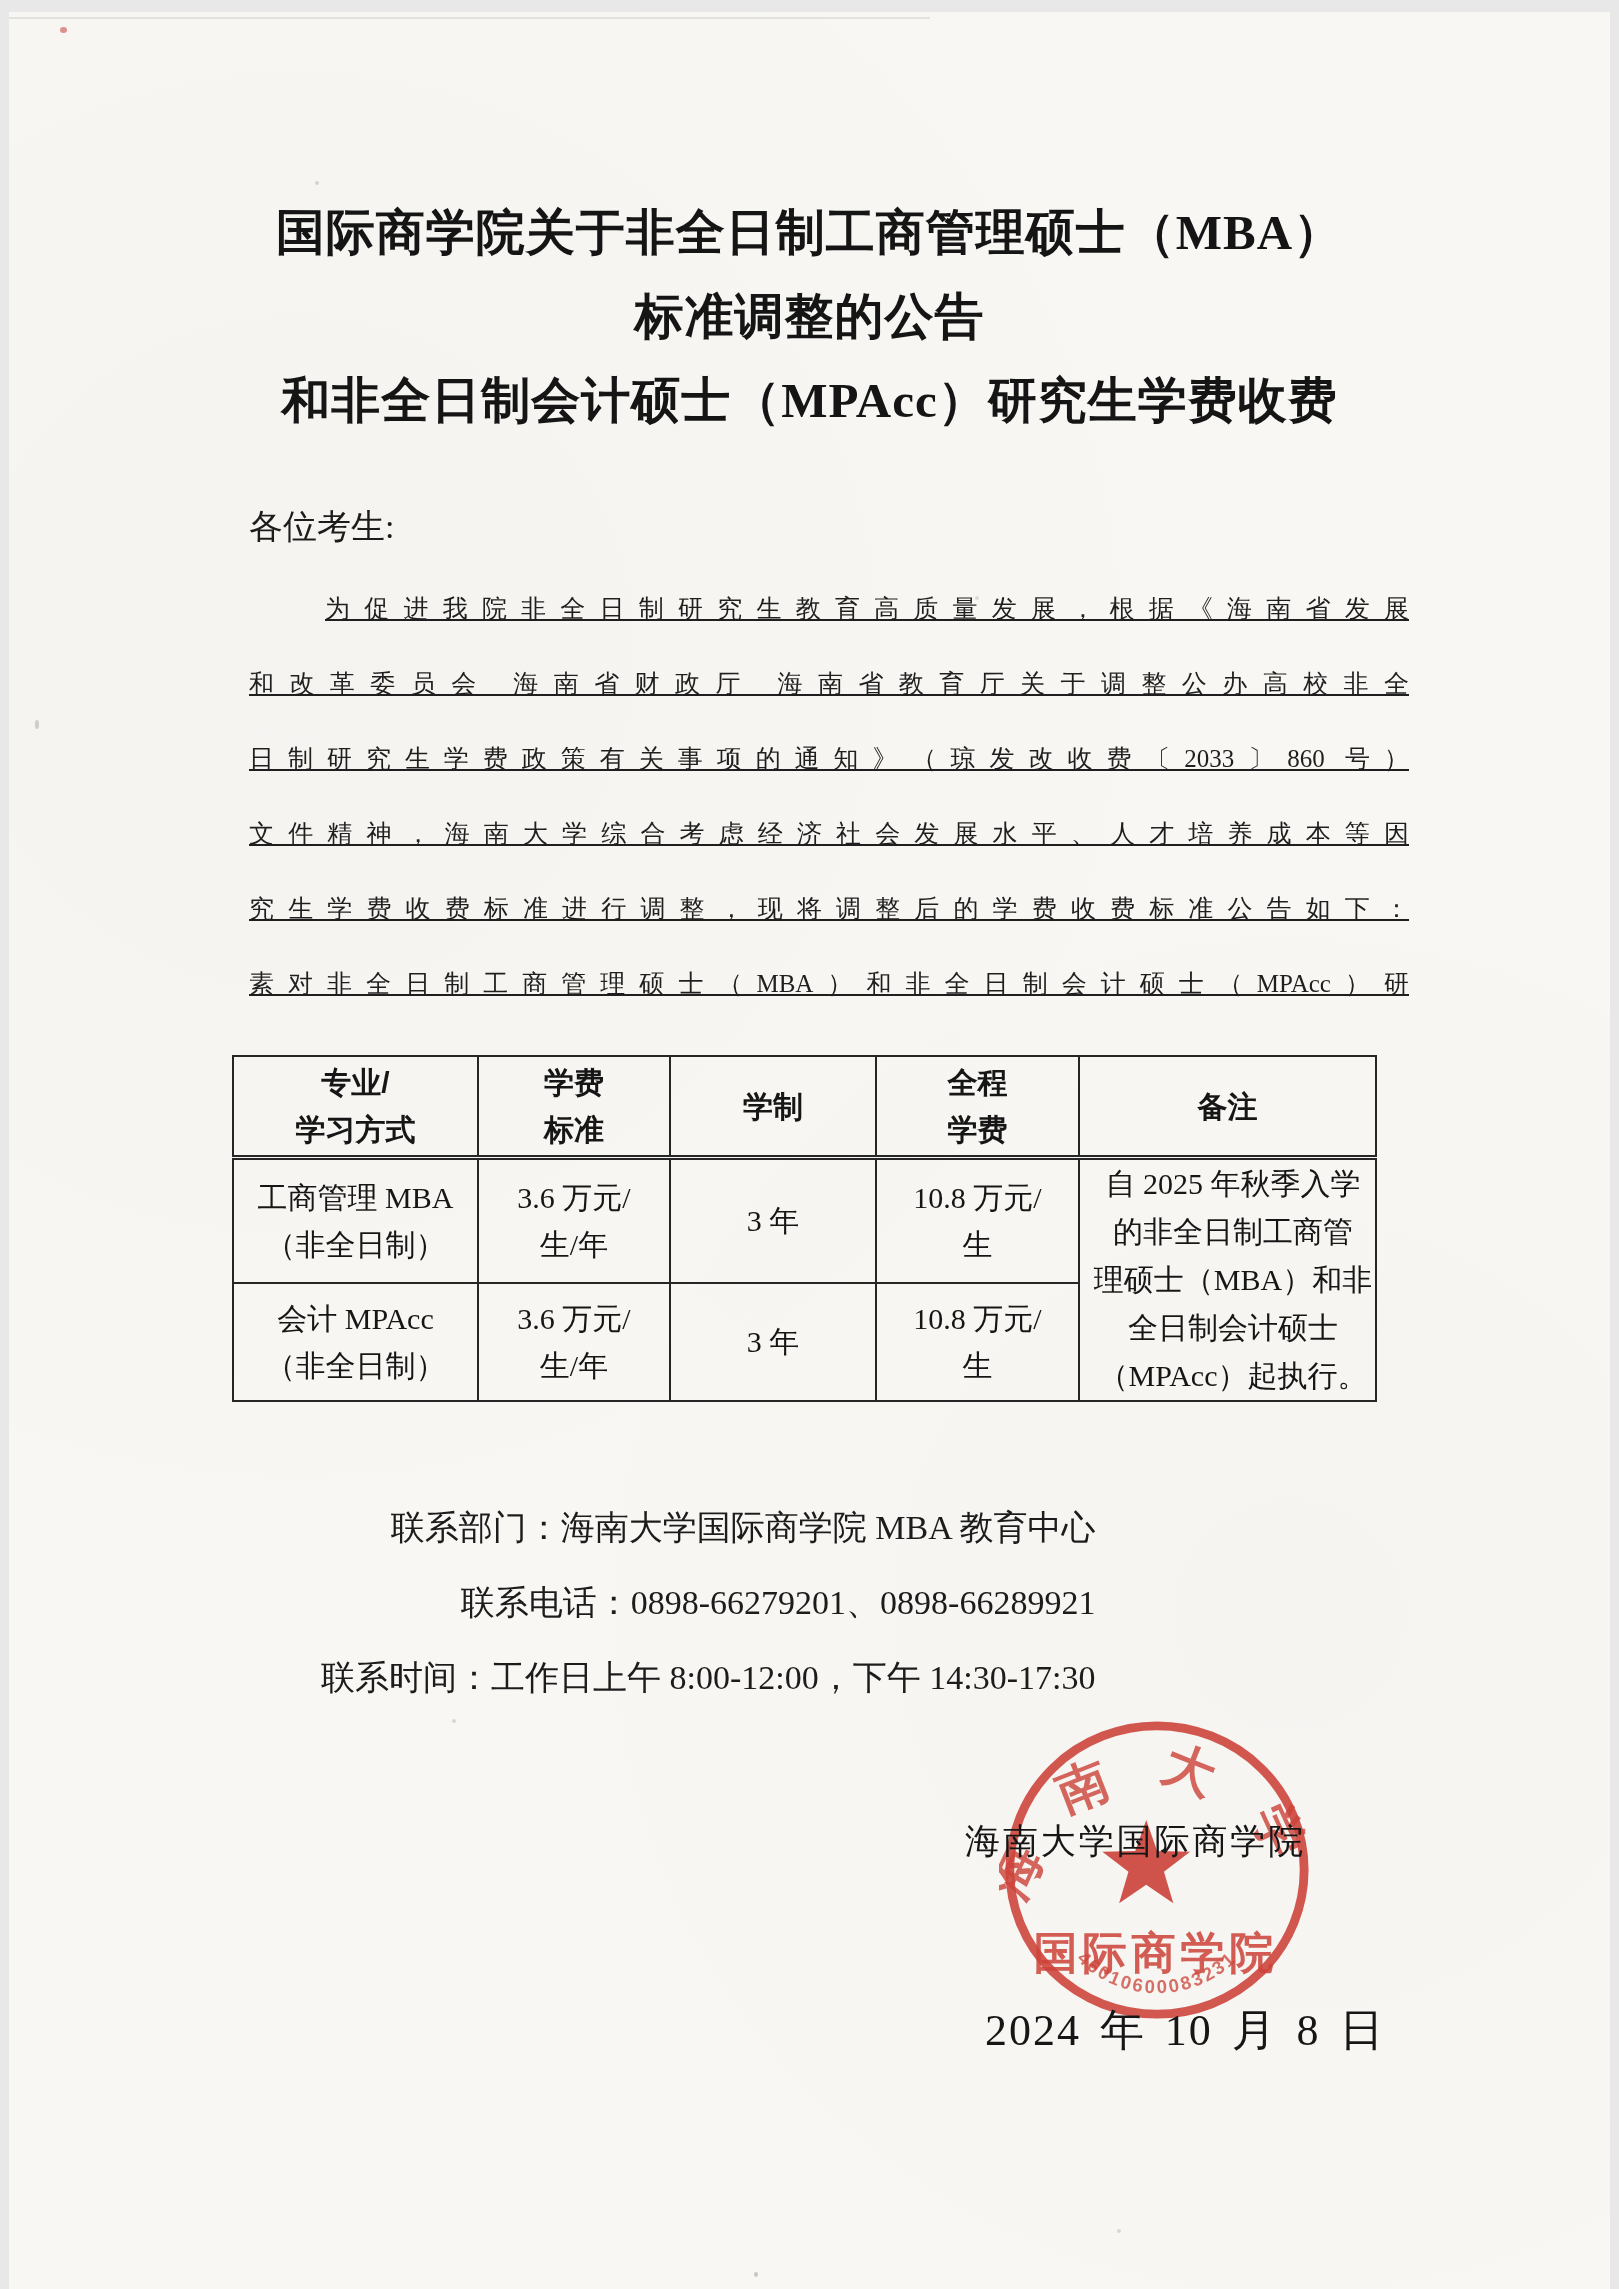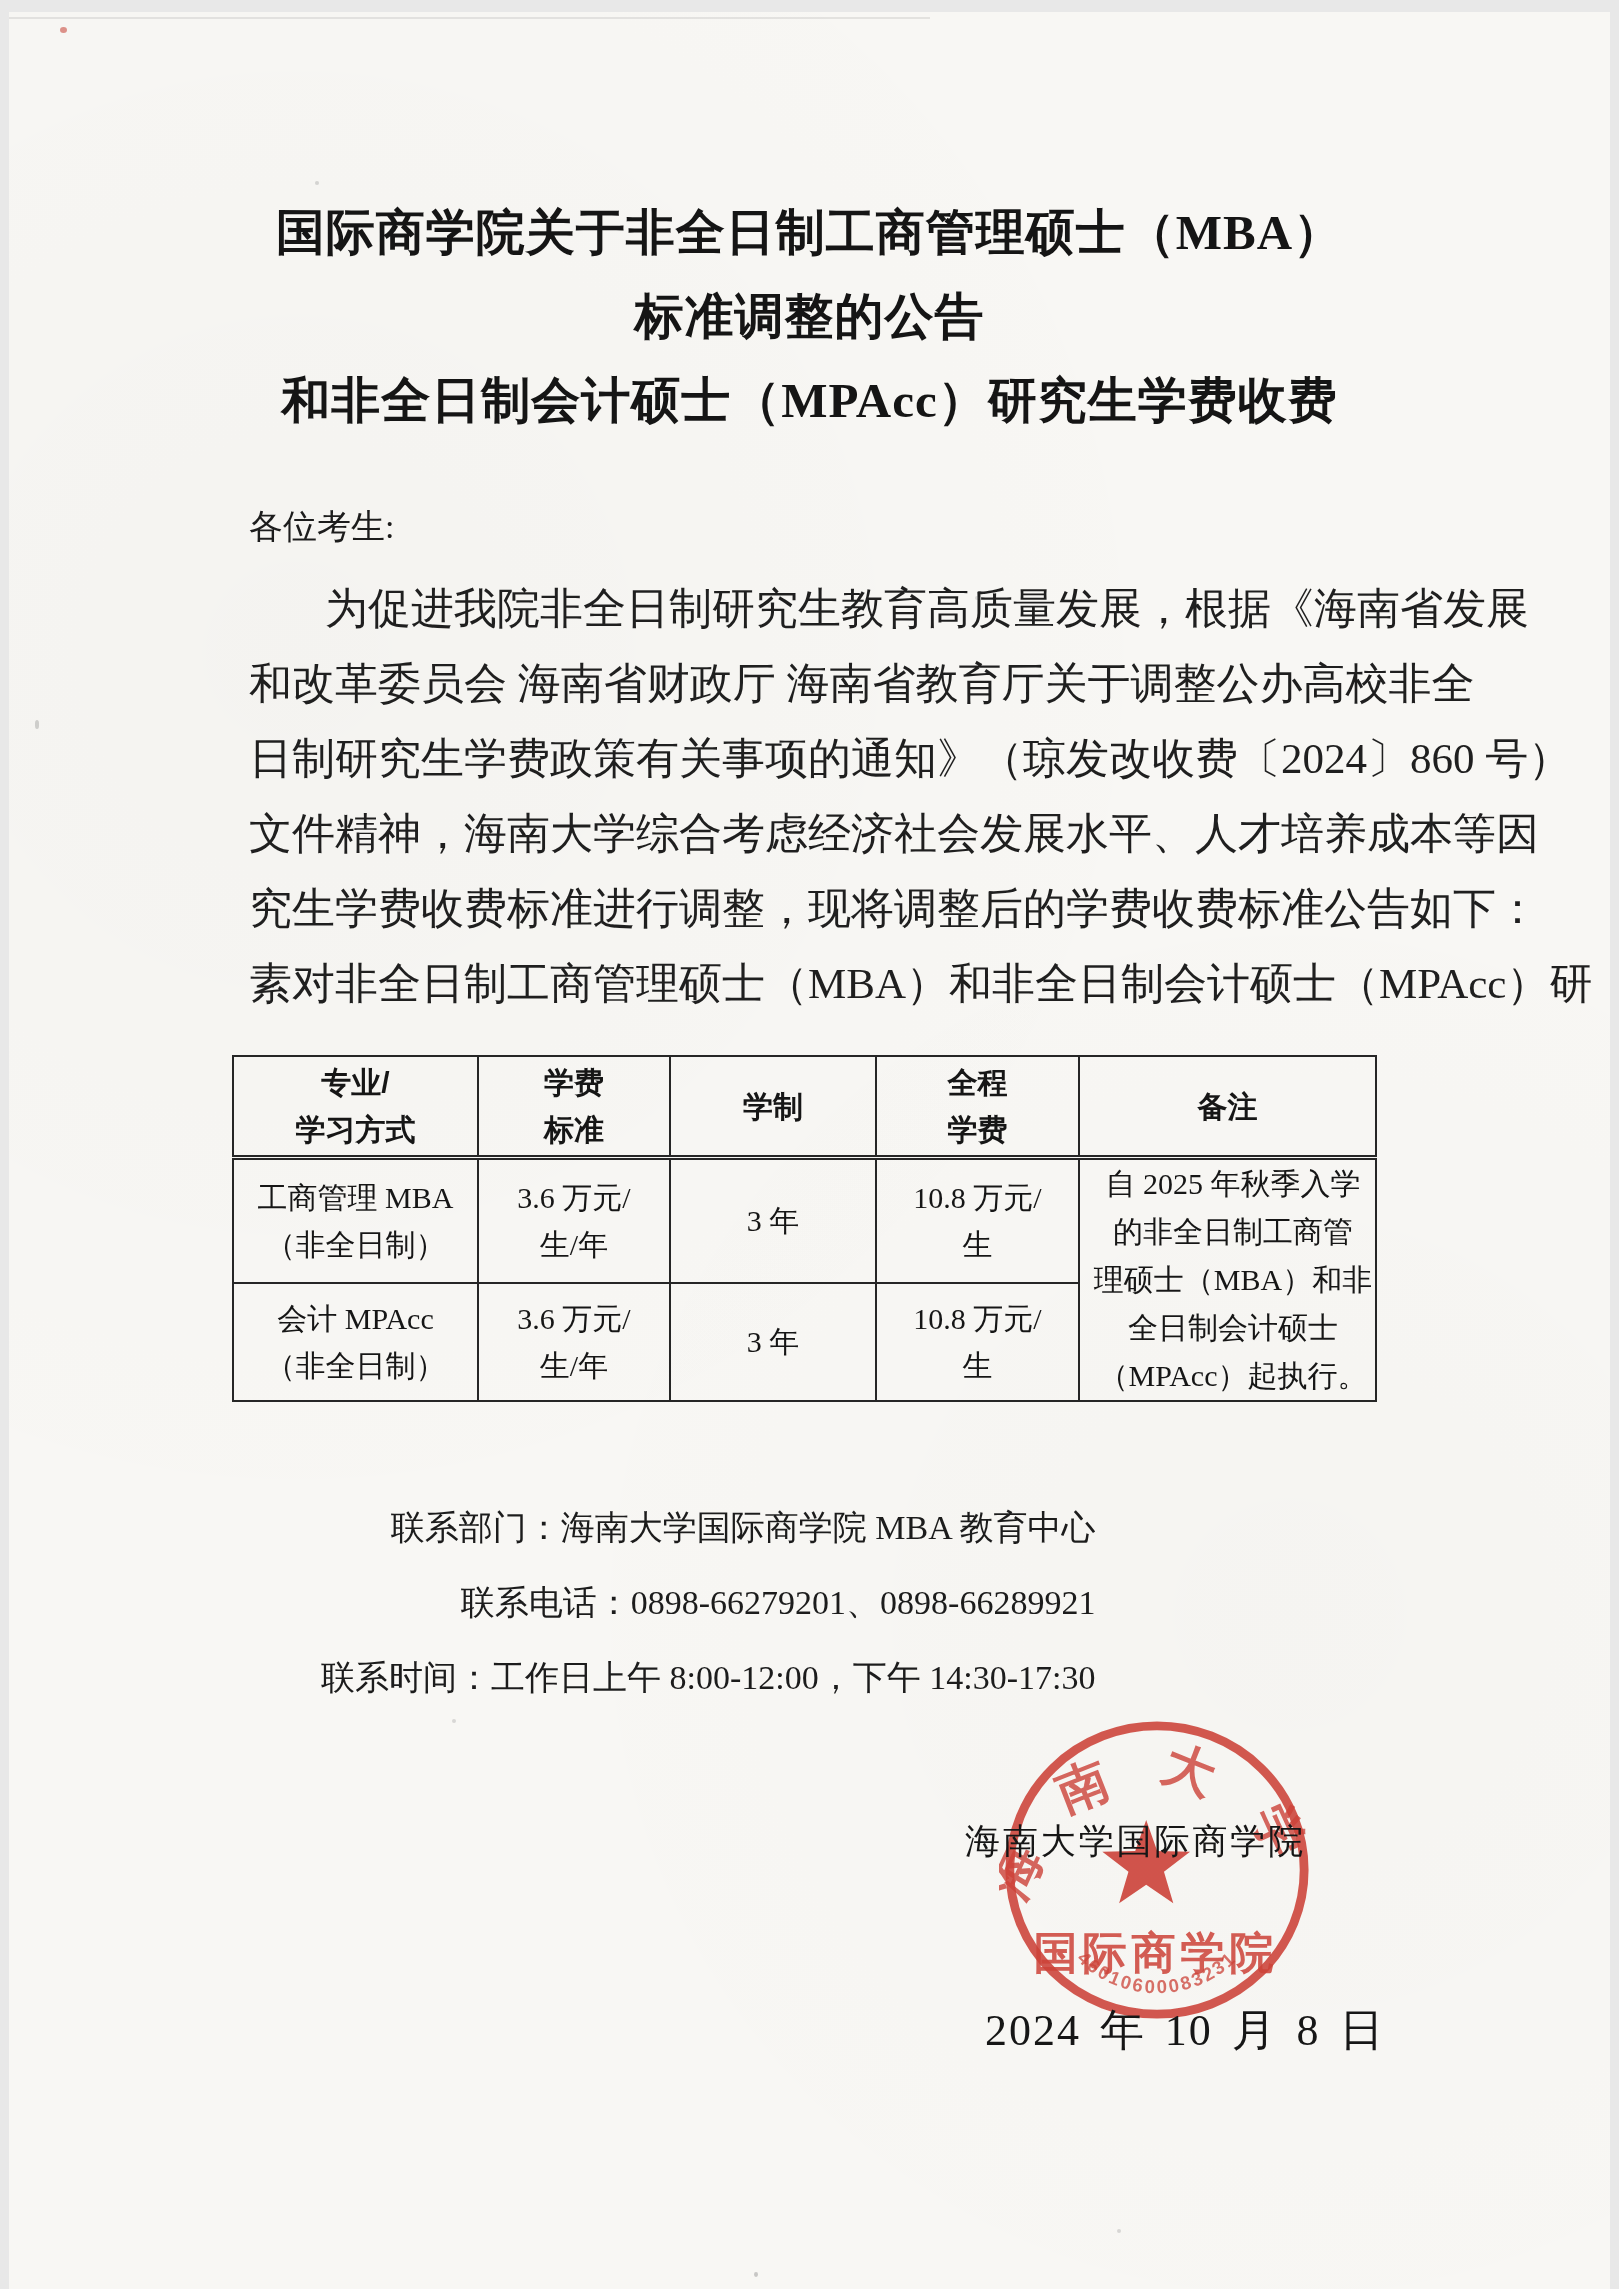--- a/index.html
+++ b/index.html
@@ -17,21 +17,21 @@
   }
   
   .title{
     position:absolute;top:179px;left:0;width:100%;
     text-align:center;font-weight:700;font-size:49px;line-height:84px;
     color:#151515;letter-spacing:1px;
   }
   
   .salutation{position:absolute;top:492px;left:240px;font-size:34px;color:#1c1c1c;}
   
-  .body-block{position:absolute;top:559px;left:240px;width:1160px;font-size:43px;color:#1f1f1f;}
+  .body-block{position:absolute;top:559px;left:240px;width:1160px;font-size:25px;color:#1f1f1f;text-decoration:underline;}
   .body-line{
     height:75px;line-height:75px;
     text-align:justify;text-align-last:justify;
     white-space:nowrap;
   }
   .body-line.indent{text-indent:76px;}
   
   .fee-table{
     position:absolute;top:1043px;left:223px;width:1143px;
     border-collapse:collapse;table-layout:fixed;
@@ -81,21 +81,21 @@
     <div>国际商学院关于非全日制工商管理硕士（MBA）</div>
     <div>标准调整的公告</div>
     <div>和非全日制会计硕士（MPAcc）研究生学费收费</div>
   </div>
 
   <div class="salutation">各位考生:</div>
 
   <div class="body-block">
     <div class="body-line indent">为促进我院非全日制研究生教育高质量发展，根据《海南省发展</div>
     <div class="body-line">和改革委员会 海南省财政厅 海南省教育厅关于调整公办高校非全</div>
-    <div class="body-line">日制研究生学费政策有关事项的通知》（琼发改收费〔2024〕860 号）</div>
+    <div class="body-line">日制研究生学费政策有关事项的通知》（琼发改收费〔2033〕860 号）</div>
     <div class="body-line">文件精神，海南大学综合考虑经济社会发展水平、人才培养成本等因</div>
     <div class="body-line">究生学费收费标准进行调整，现将调整后的学费收费标准公告如下：</div>
     <div class="body-line">素对非全日制工商管理硕士（MBA）和非全日制会计硕士（MPAcc）研</div>
   </div>
 
   <table class="fee-table">
     <colgroup>
       <col style="width:245px">
         <col style="width:192px">
         <col style="width:206px">

